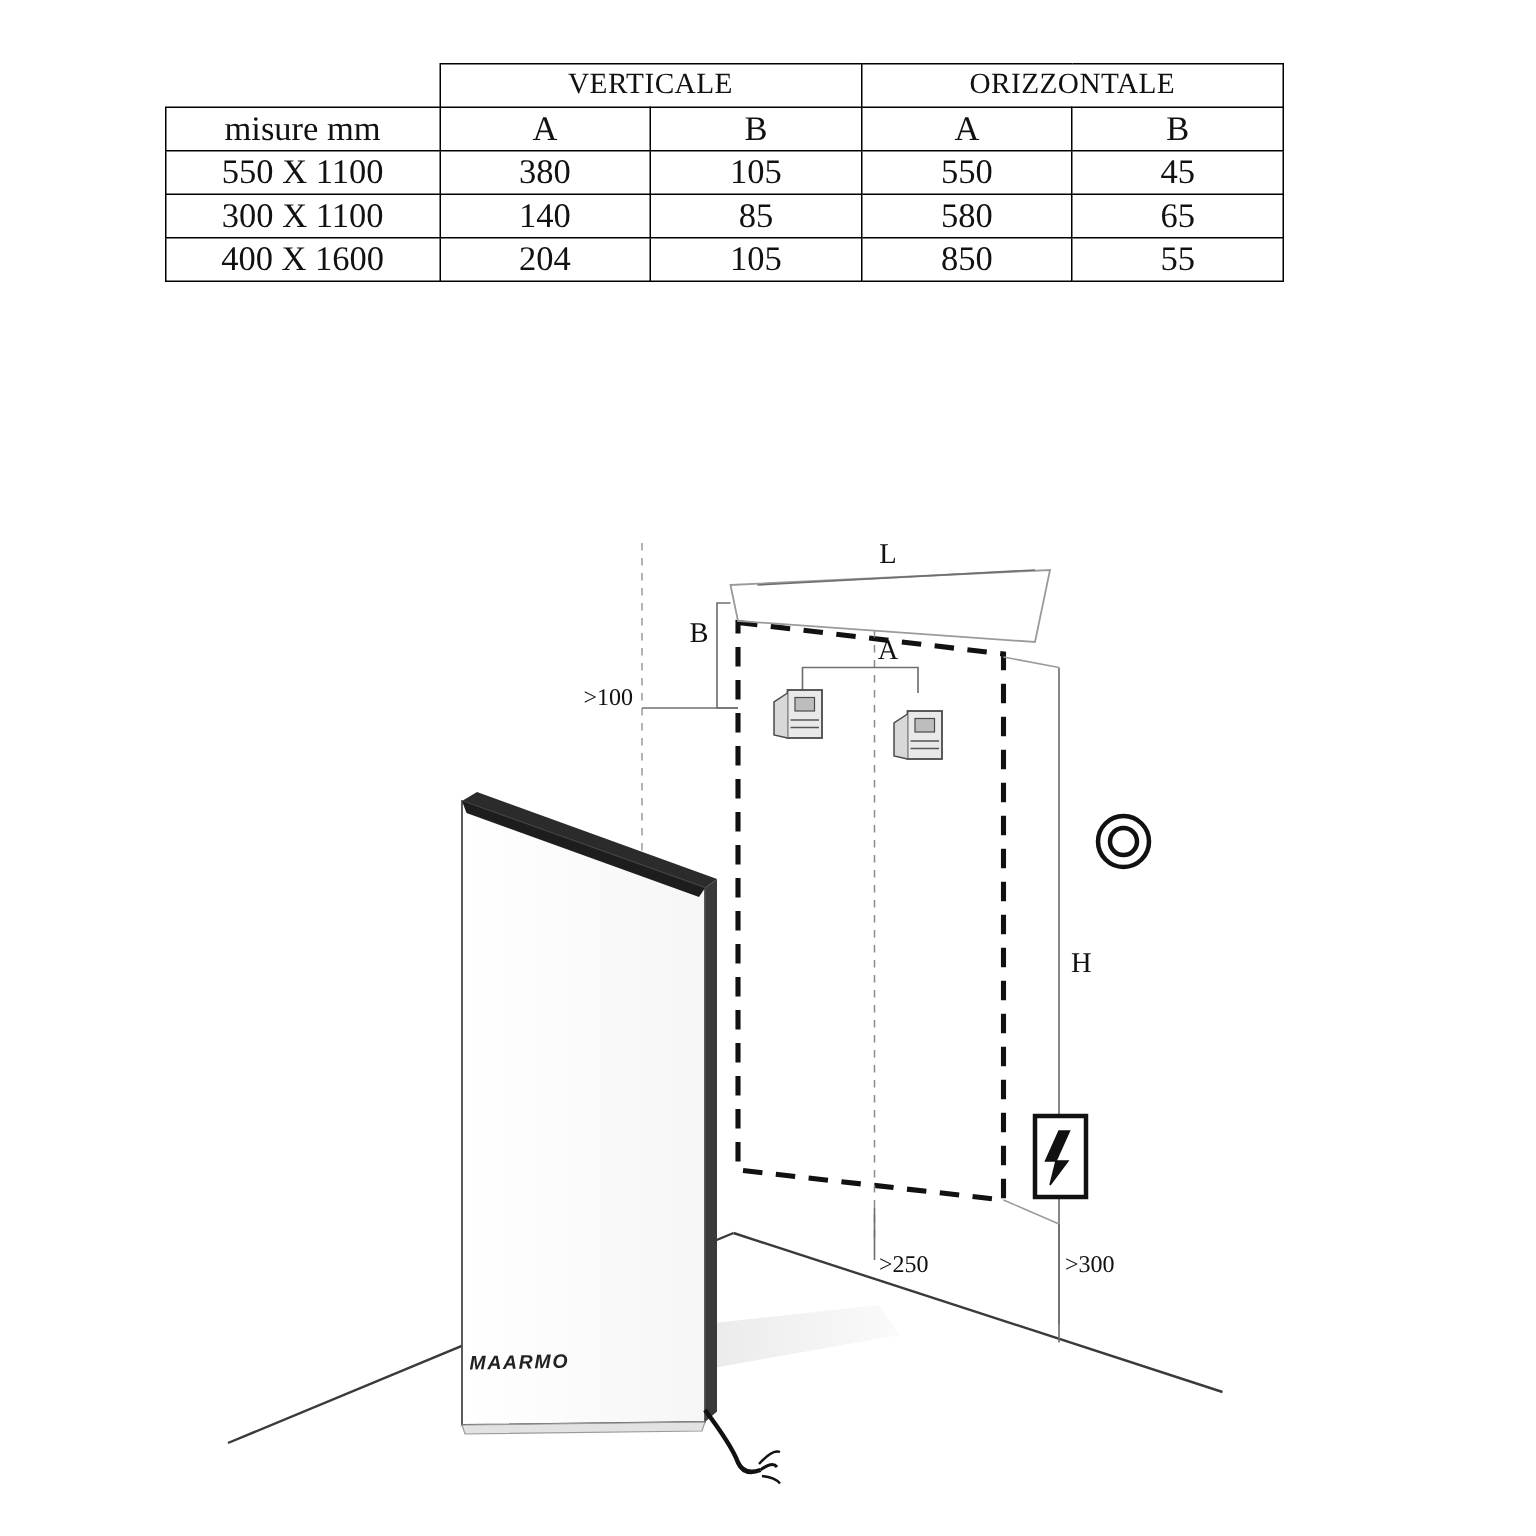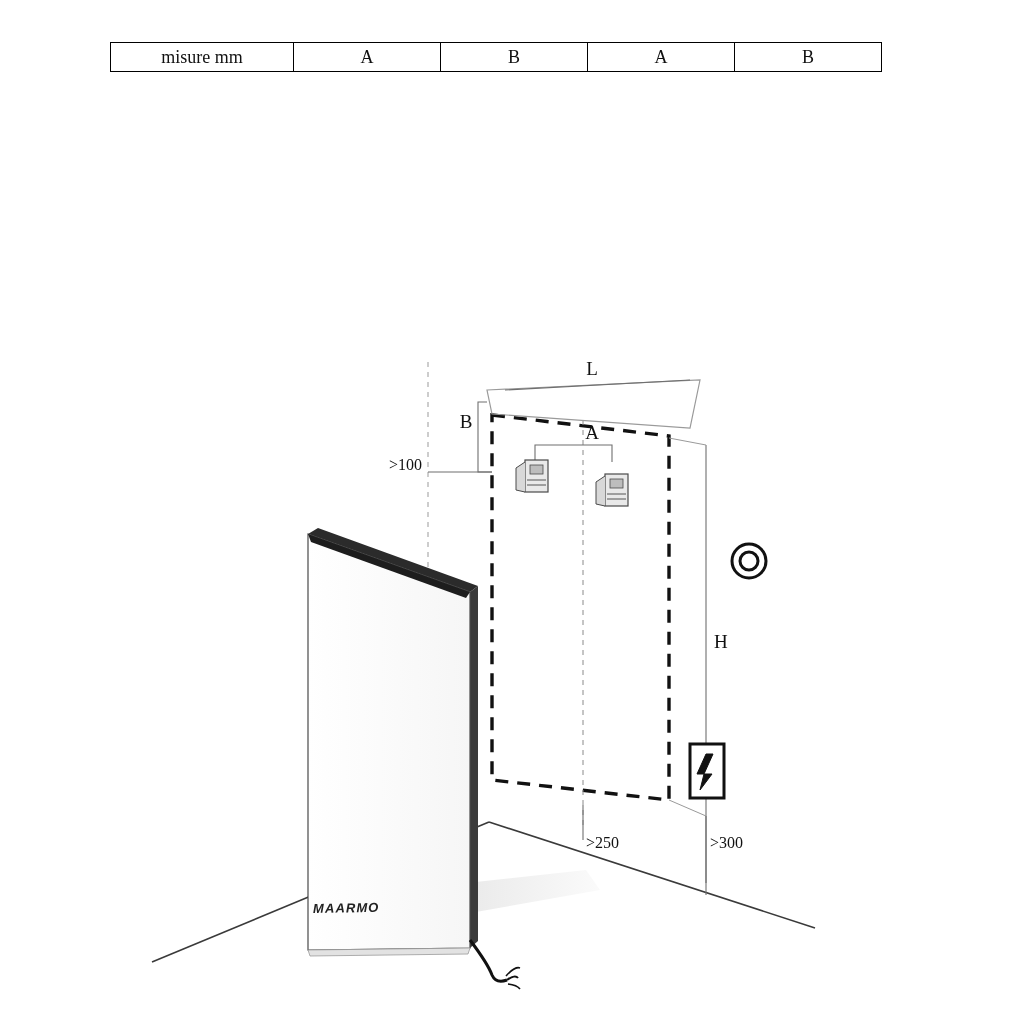--- a/index.html
+++ b/index.html
@@ -25,21 +25,21 @@
   }
   table.spec {
     border-collapse: collapse;
     width: 746px;
     table-layout: fixed;
   }
   table.spec td, table.spec th {
     border: 1px solid #000000;
     text-align: center;
     font-weight: normal;
-    font-size: 18px;
+    font-size: 23px;
     height: 28px;
     padding: 0 2px;
     font-family: "Liberation Serif", serif;
     color: #111;
   }
   table.spec .blank-cell {
     border-top: none;
     border-left: none;
     border-right: 1px solid #000;
     border-bottom: 1px solid #000;
@@ -80,27 +80,53 @@
     fill: #222222;
   }
 </style>
 </head>
 <body>
 
 <div id="spec-table-wrap">
   <table class="spec">
     <tbody>
       <tr>
+        <td class="col-measure blank-cell"></td>
+        <td class="group-head" colspan="2">VERTICALE</td>
+        <td class="group-head" colspan="2">ORIZZONTALE</td>
+      </tr>
+      <tr>
         <td class="col-measure">misure mm</td>
         <td class="col-val">A</td>
         <td class="col-val">B</td>
         <td class="col-val">A</td>
         <td class="col-val">B</td>
       </tr>
 
+      <tr>
+        <td>550 X 1100</td>
+        <td>380</td>
+        <td>105</td>
+        <td>550</td>
+        <td>45</td>
+      </tr>
+      <tr>
+        <td>300 X 1100</td>
+        <td>140</td>
+        <td>85</td>
+        <td>580</td>
+        <td>65</td>
+      </tr>
+      <tr>
+        <td>400 X 1600</td>
+        <td>204</td>
+        <td>105</td>
+        <td>850</td>
+        <td>55</td>
+      </tr>
     </tbody>
   </table>
 </div>
 
 <div id="drawing">
   <svg width="1024" height="674" viewBox="0 0 1024 674" xmlns="http://www.w3.org/2000/svg">
 
     <defs>
       <linearGradient id="panelFace" x1="0" y1="0" x2="1" y2="0">
         <stop offset="0%" stop-color="#ffffff"></stop>

